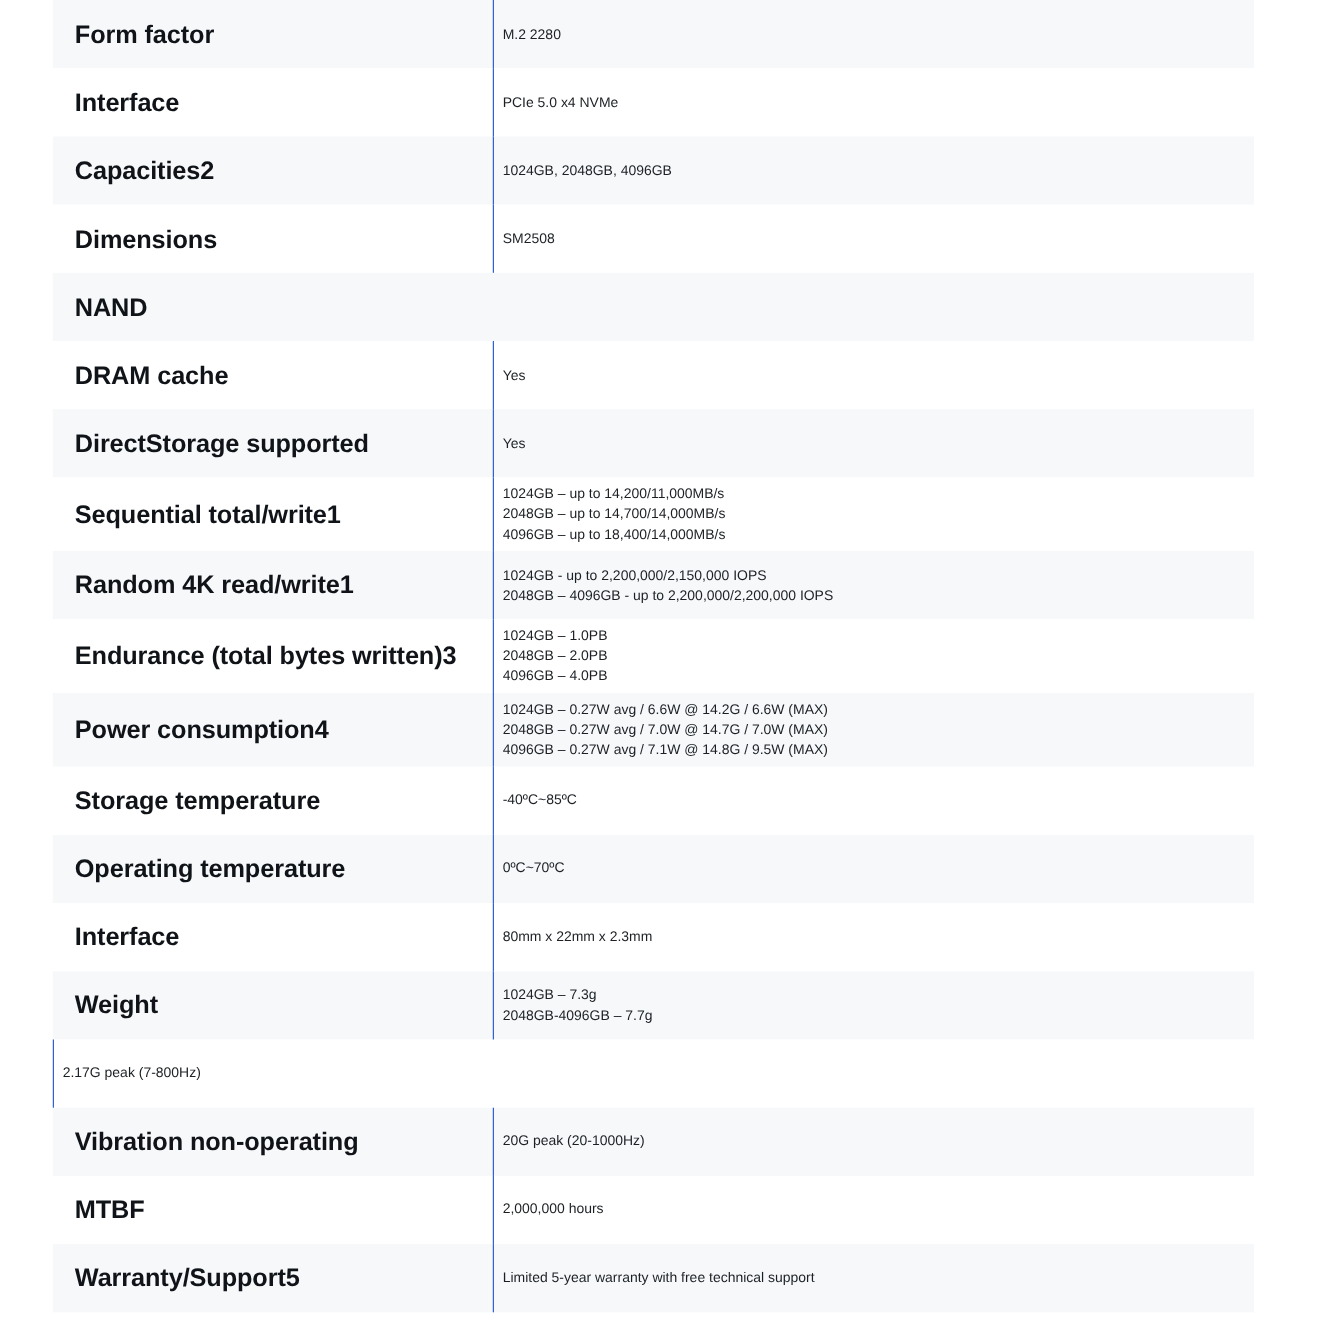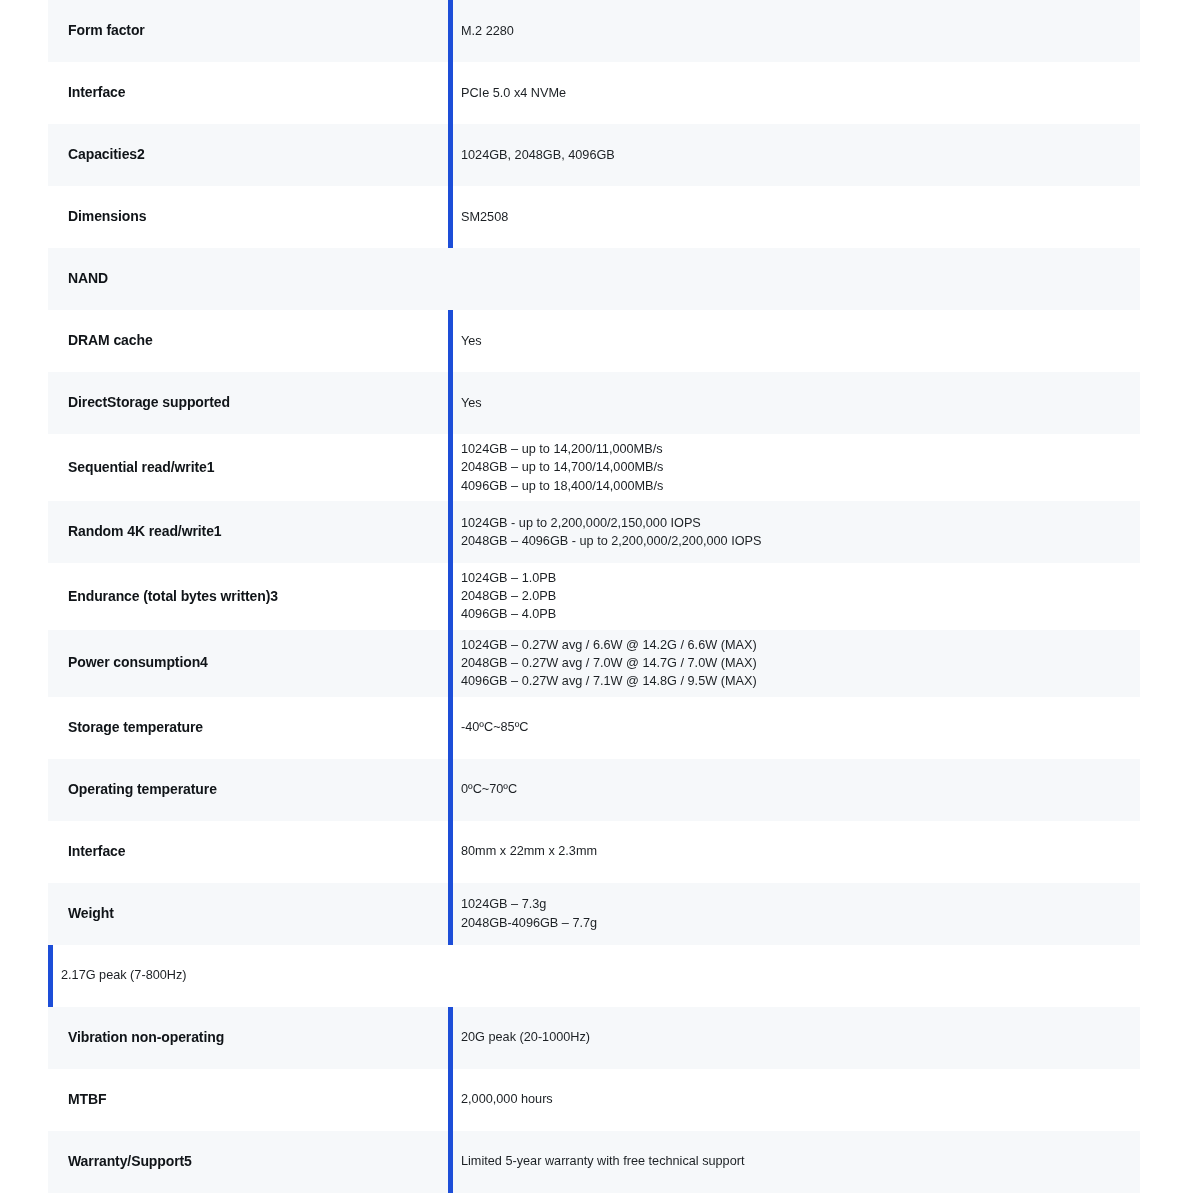--- a/index.html
+++ b/index.html
@@ -31,34 +31,34 @@
 
   .spec-label-cell {
     width: 400px;
     flex: 0 0 400px;
     display: flex;
     align-items: center;
     padding: 6px 16px 6px 20px;
   }
 
   .spec-label {
-    font-size: 14px;
+    font-size: 23px;
     font-weight: 600;
     color: #101418;
     letter-spacing: -0.1px;
     line-height: 1.25;
     text-align: right;
   }
 
   .spec-value-cell {
     flex: 1 1 auto;
     display: flex;
     align-items: center;
     padding: 6px 16px 6px 8px;
-    border-left: 5px solid #1d4ed8;
+    border-left: 1px solid #1d4ed8;
   }
 
   .spec-value {
     font-size: 12.7px;
     font-weight: 400;
     color: #1c2024;
     line-height: 1.44;
     white-space: pre-line;
   }
 </style>
@@ -114,21 +114,21 @@
     <div class="spec-row stripe-odd">
       <div class="spec-label-cell">
         <span class="spec-label">DirectStorage supported</span>
       </div>
       <div class="spec-value-cell">
         <span class="spec-value">Yes</span>
       </div>
     </div>
     <div class="spec-row stripe-even">
       <div class="spec-label-cell">
-        <span class="spec-label">Sequential read/write1</span>
+        <span class="spec-label">Sequential total/write1</span>
       </div>
       <div class="spec-value-cell">
         <span class="spec-value">1024GB – up to 14,200/11,000MB/s
 2048GB – up to 14,700/14,000MB/s
 4096GB – up to 18,400/14,000MB/s</span>
       </div>
     </div>
     <div class="spec-row stripe-odd">
       <div class="spec-label-cell">
         <span class="spec-label">Random 4K read/write1</span>

